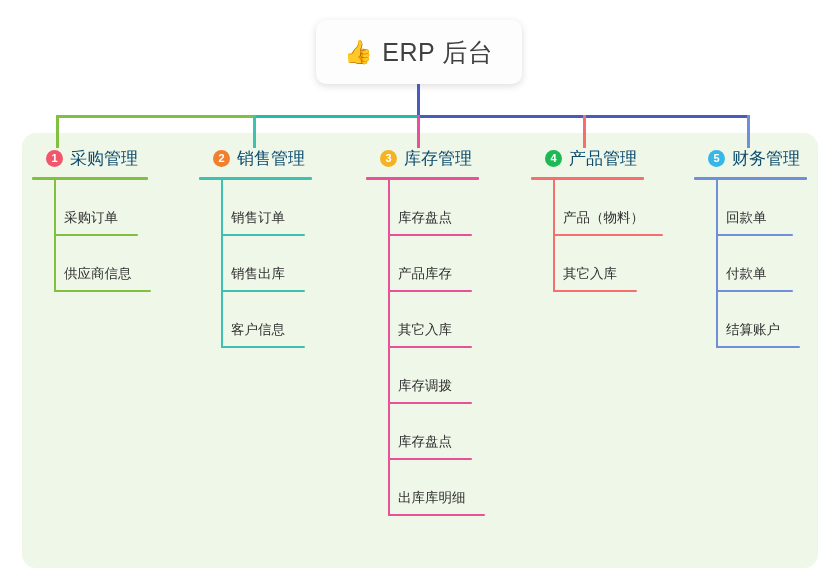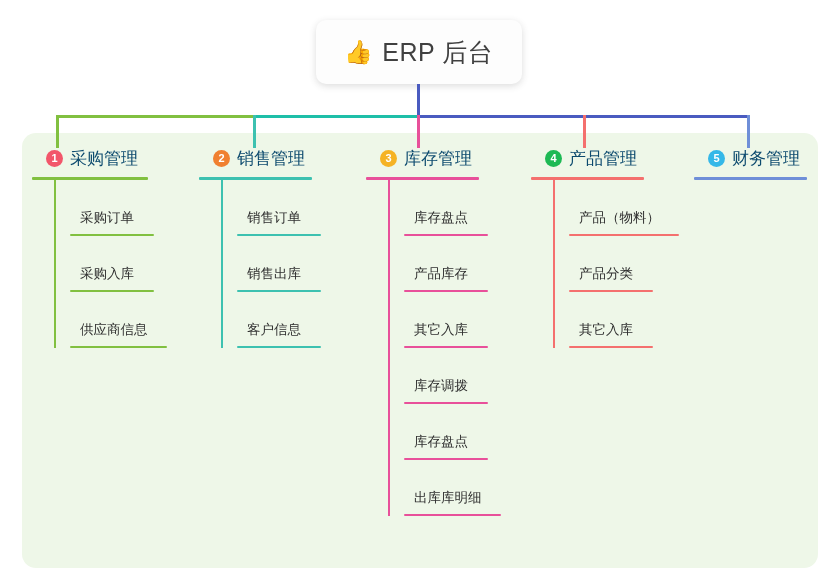--- a/index.html
+++ b/index.html
@@ -90,21 +90,20 @@
     white-space: nowrap;
   }
   .head-rule {
     margin-top: 7px;
     height: 3px;
     border-radius: 1px;
   }
   .spine-wrap {
     position: relative;
     margin-left: 22px;
-    padding-left: 16px;
   }
   .spine {
     position: absolute;
     left: 0;
     top: 0;
     bottom: 0;
     width: 2px;
   }
   .leaf {
     position: relative;
@@ -156,24 +155,20 @@
         <span class="col-title">采购管理</span>
       </div>
       <div class="head-rule" style="background: rgb(129, 192, 64); width: 116px;"></div>
       <div class="spine-wrap">
         <div class="spine" style="background: rgb(129, 192, 64);"></div>
         <div class="leaf">
           <span class="leaf-text">采购订单</span>
           <div class="leaf-rule" style="background: rgb(129, 192, 64); width: 84px;"></div>
         </div>
         <div class="leaf">
-          <span class="leaf-text">采购入库</span>
-          <div class="leaf-rule" style="background: rgb(129, 192, 64); width: 84px;"></div>
-        </div>
-        <div class="leaf">
           <span class="leaf-text">供应商信息</span>
           <div class="leaf-rule" style="background: rgb(129, 192, 64); width: 97px;"></div>
         </div>
       </div>
     </div>
   <div class="column" id="col-1" style="left:199px;">
       <div class="col-head">
         <span class="badge" style="background: rgb(240, 128, 48);">2</span>
         <span class="col-title">销售管理</span>
       </div>
@@ -234,30 +229,41 @@
         <span class="col-title">产品管理</span>
       </div>
       <div class="head-rule" style="background: rgb(244, 112, 110); width: 113px;"></div>
       <div class="spine-wrap">
         <div class="spine" style="background: rgb(244, 112, 110);"></div>
         <div class="leaf">
           <span class="leaf-text">产品（物料）</span>
           <div class="leaf-rule" style="background: rgb(244, 112, 110); width: 110px;"></div>
         </div>
         <div class="leaf">
-          <span class="leaf-text">产品分类</span>
-          <div class="leaf-rule" style="background: rgb(244, 112, 110); width: 84px;"></div>
-        </div>
-        <div class="leaf">
           <span class="leaf-text">其它入库</span>
           <div class="leaf-rule" style="background: rgb(244, 112, 110); width: 84px;"></div>
         </div>
       </div>
     </div>
   <div class="column" id="col-4" style="left:694px;">
       <div class="col-head">
         <span class="badge" style="background: rgb(53, 184, 232);">5</span>
         <span class="col-title">财务管理</span>
       </div>
       <div class="head-rule" style="background: rgb(111, 143, 216); width: 113px;"></div>
+      <div class="spine-wrap">
+        <div class="spine" style="background: rgb(111, 143, 216);"></div>
+        <div class="leaf">
+          <span class="leaf-text">回款单</span>
+          <div class="leaf-rule" style="background: rgb(111, 143, 216); width: 77px;"></div>
+        </div>
+        <div class="leaf">
+          <span class="leaf-text">付款单</span>
+          <div class="leaf-rule" style="background: rgb(111, 143, 216); width: 77px;"></div>
+        </div>
+        <div class="leaf">
+          <span class="leaf-text">结算账户</span>
+          <div class="leaf-rule" style="background: rgb(111, 143, 216); width: 84px;"></div>
+        </div>
+      </div>
     </div>
 
 </div>
 
 </body></html>

